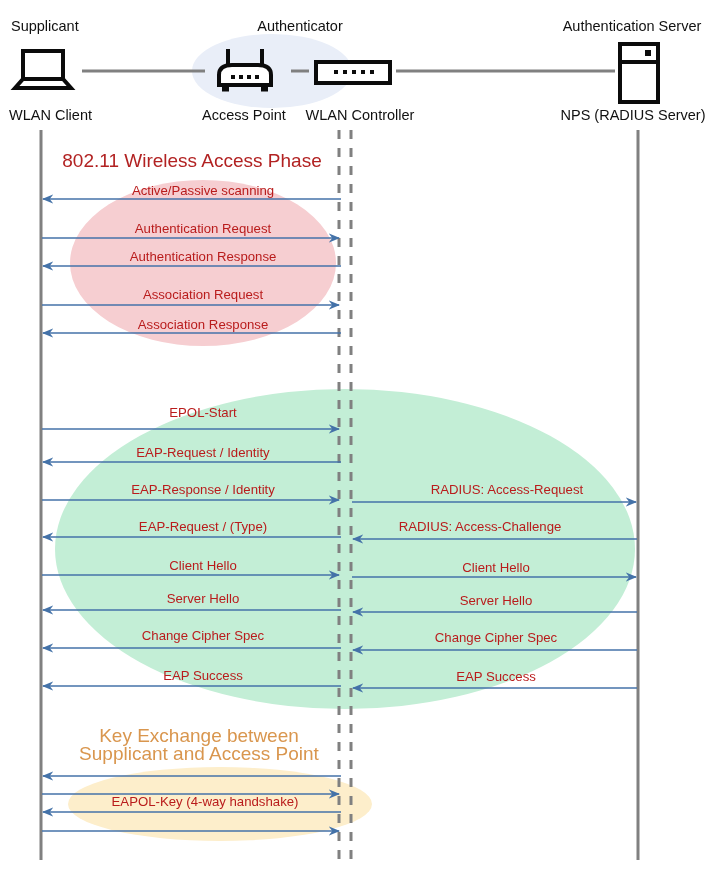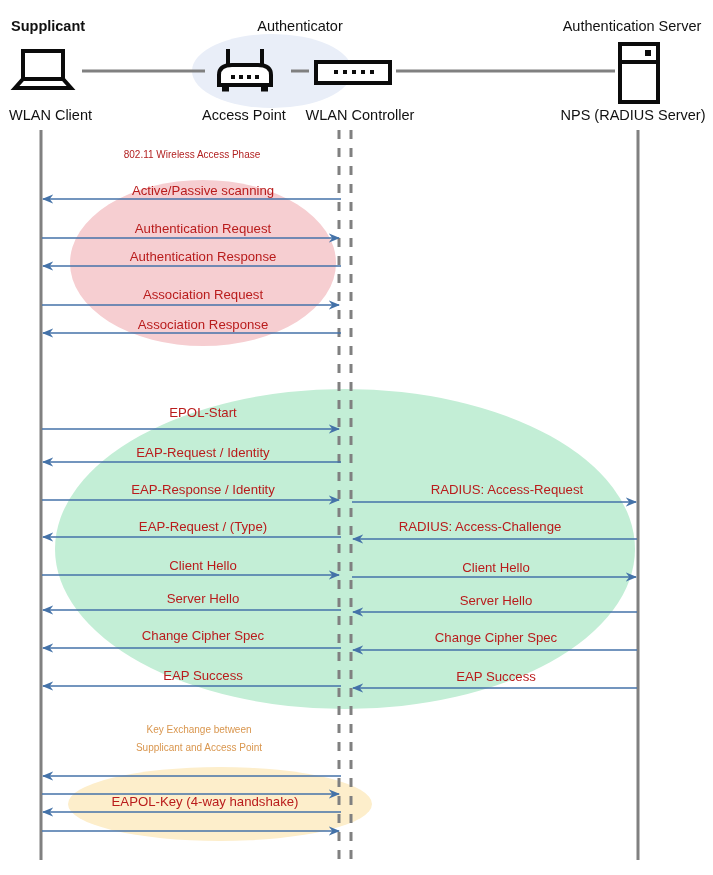--- a/index.html
+++ b/index.html
@@ -28,21 +28,21 @@
     font-size:14.5px;
     color:#111;
   }
   
   .dev-caption{
     font-size:14.5px;
     color:#111;
   }
   
   .phase-title{
-    font-size:10px;
+    font-size:19px;
     text-align:center;
     line-height:1.35;
   }
   .phase-red{color:#b22222;}
   .phase-green{color:#45b97c;}
   .phase-orange{color:#d9964e;}
 
   
   .msg{
     font-size:13.2px;
@@ -147,21 +147,21 @@
     </g>
 
     <g stroke="#4472a8" stroke-width="1.6" fill="none">
       <line x1="341" y1="776" x2="43" y2="776" marker-end="url(#arrL)"></line>
       <line x1="42" y1="794" x2="339" y2="794" marker-end="url(#arrR)"></line>
       <line x1="341" y1="812" x2="43" y2="812" marker-end="url(#arrL)"></line>
       <line x1="42" y1="831" x2="339" y2="831" marker-end="url(#arrR)"></line>
     </g>
   </svg>
 
-  <div class="lbl role-title" style="left:11px;top:19px;font-weight:bold;">Supplicant</div>
+  <div class="lbl role-title" style="left:11px;top:19px;">Supplicant</div>
   <div class="lbl role-title centered" style="left:300px;top:19px;">Authenticator</div>
   <div class="lbl role-title centered" style="left:632px;top:19px;">Authentication Server</div>
 
   <div class="lbl dev-caption" style="left:9px;top:108px;">WLAN Client</div>
   <div class="lbl dev-caption centered" style="left:244px;top:108px;">Access Point</div>
   <div class="lbl dev-caption centered" style="left:360px;top:108px;">WLAN Controller</div>
   <div class="lbl dev-caption centered" style="left:633px;top:108px;">NPS (RADIUS Server)</div>
 
   <div class="lbl phase-title phase-red centered" style="left:192px;top:148px;">802.11 Wireless Access Phase</div>
   <div class="lbl phase-title phase-orange centered" style="left:199px;top:723px;">Key Exchange between</div>

